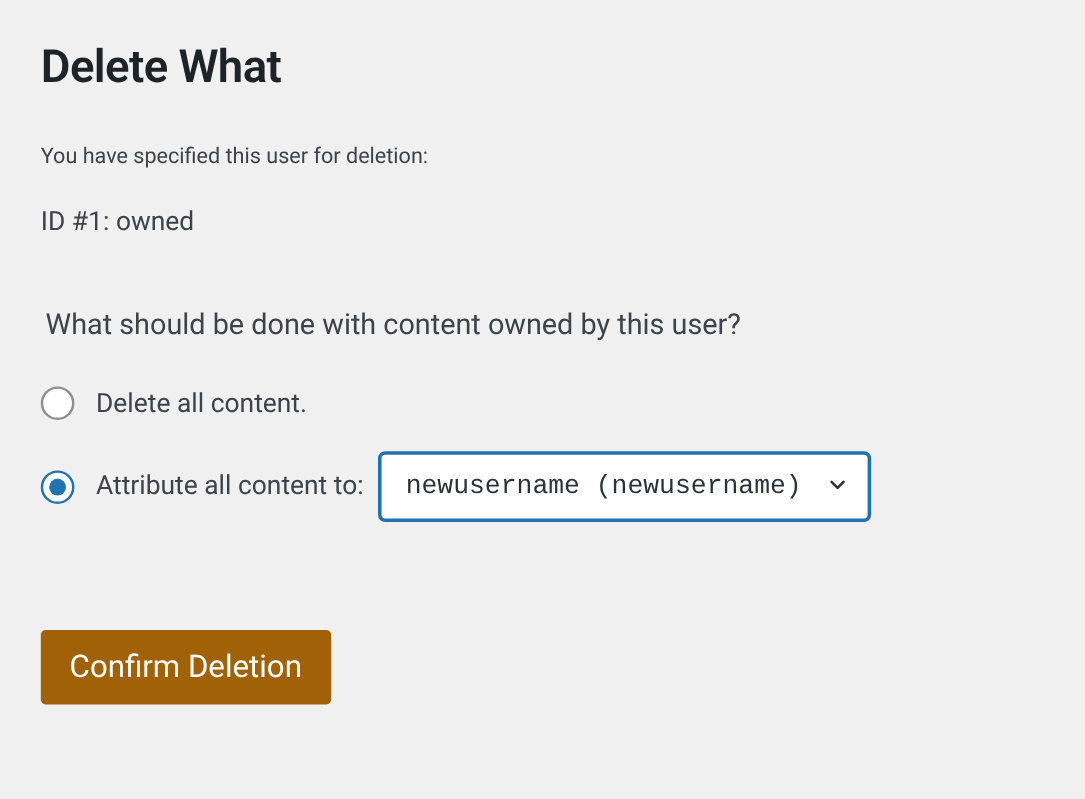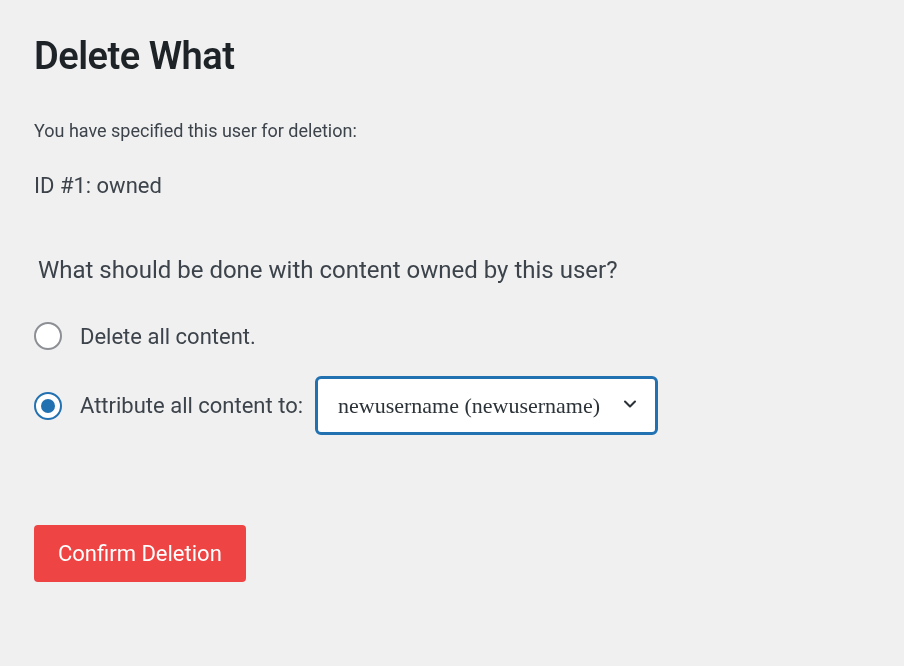--- a/index.html
+++ b/index.html
@@ -86,42 +86,42 @@
     .select {
       appearance: none;
       -webkit-appearance: none;
       background: #fff;
       border: 3px solid #2271b1;
       border-radius: 6px;
       font-size: 22px;
       color: #2c3338;
       padding: 14px 54px 14px 20px;
       cursor: pointer;
-      font-family: Liberation Serif, serif;
+      font-family: Liberation Mono, monospace;
     }
     .chevron {
       position: absolute;
       right: 18px;
       top: 50%;
       transform: translateY(-50%);
       pointer-events: none;
     }
     .chevron svg {
       width: 20px;
       height: 20px;
       stroke: #2c3338;
     }
     .options-block {
       margin-bottom: 90px;
     }
     .confirm-btn {
-      background: #ef4444;
+      background: #a16207;
       color: #fff;
       border: none;
-      font-size: 22px;
+      font-size: 26px;
       padding: 16px 24px;
       border-radius: 4px;
       cursor: pointer;
       font-family: inherit;
     }
   </style>
 </head>
 <body>
 
 

